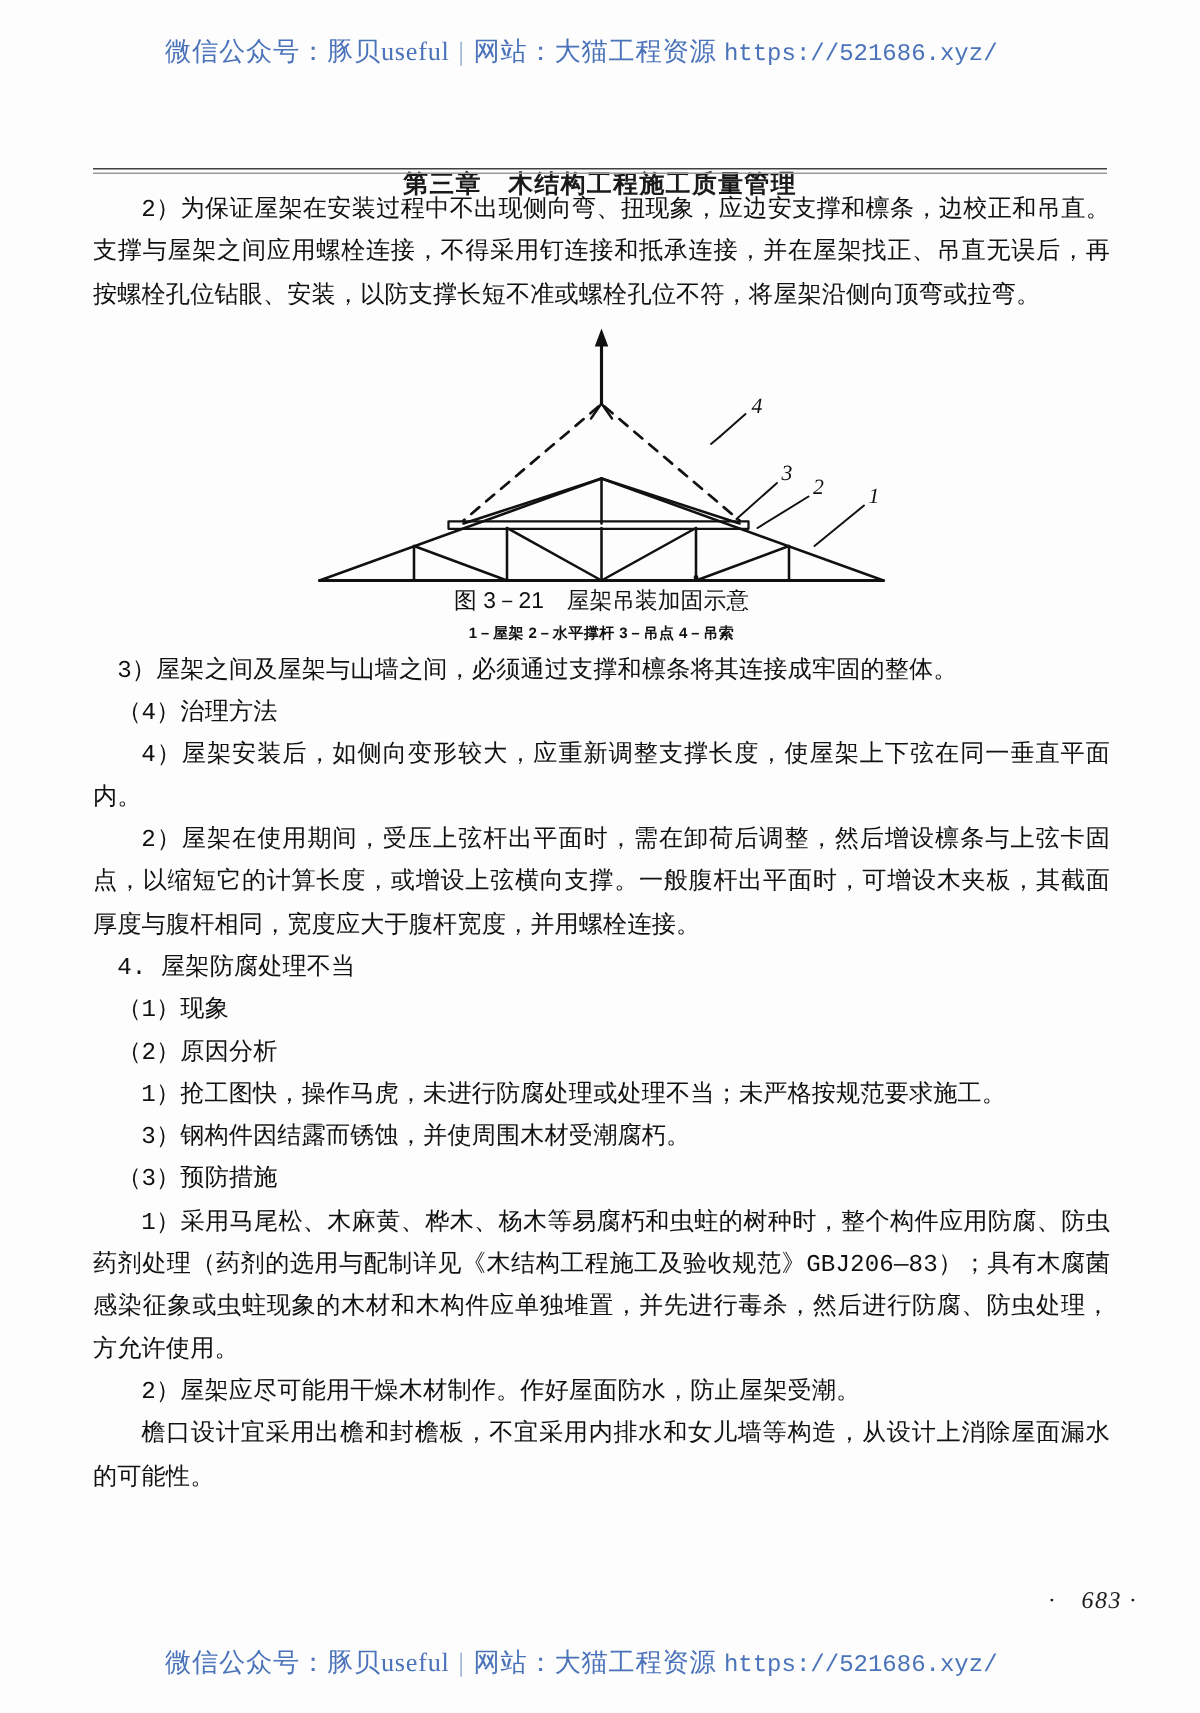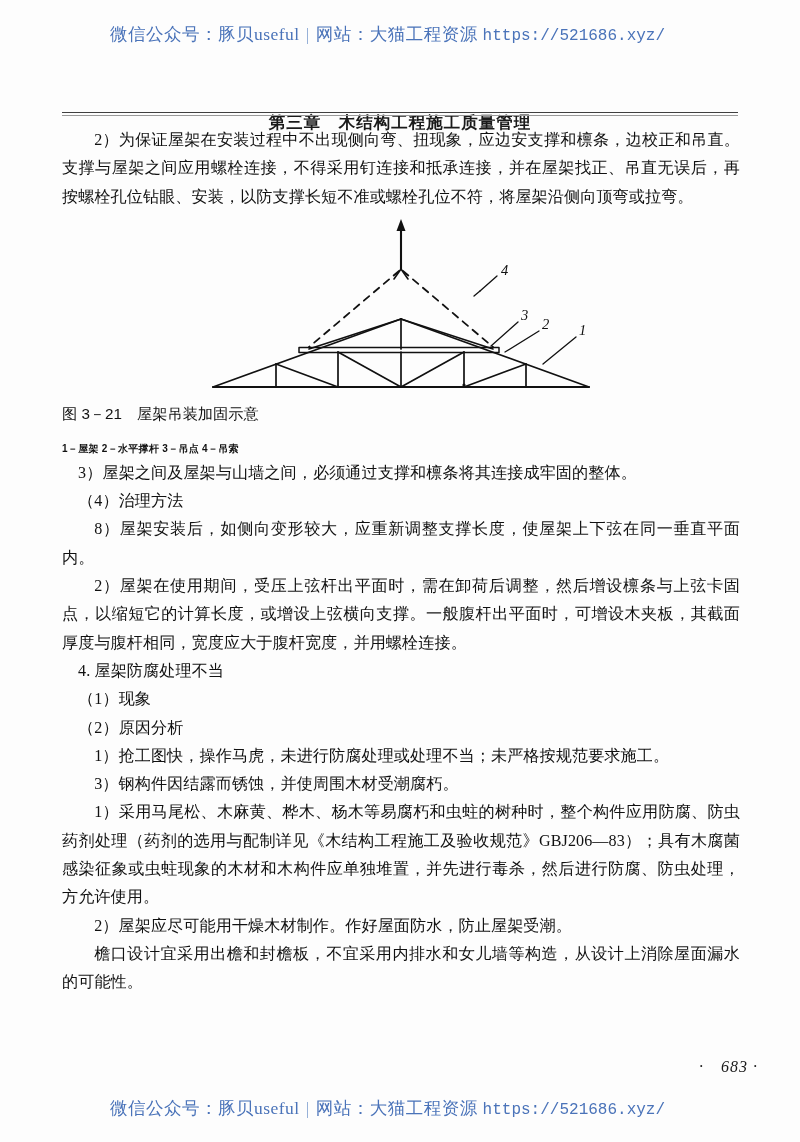--- a/index.html
+++ b/index.html
@@ -75,21 +75,21 @@
   }
 
   
   #content {
     position: absolute;
     top: 126px;
     left: 62px;
     width: 678px;
   }
   .para {
-    font-family: Liberation Serif, serif;
+    font-family: Liberation Mono, monospace;
     font-size: 16.1px;
     line-height: 28.3px;
     color: #111111;
     text-align: justify;
     text-justify: inter-character;
     margin: 0;
     letter-spacing: 0.1px;
   }
   .para.indent { text-indent: 2em; }
   .para.indent1 { text-indent: 1em; }
@@ -97,26 +97,26 @@
   
   #figure-block {
     margin: 8px 0 0 0;
     width: 678px;
   }
   #figure-canvas {
     display: block;
     margin: 0 auto;
   }
   .fig-caption {
-    text-align: left;
+    text-align: center;
     font-family: "Liberation Sans", "DejaVu Sans", sans-serif;
     font-size: 15.2px;
     line-height: 21px;
     color: #111111;
-    margin-top: 14px;
+    margin-top: 1px;
   }
   .fig-caption.legend {
     font-size: 10px;
     letter-spacing: 0.3px;
     font-weight: bold;
   }
 
   
   #page-number {
     position: absolute;
@@ -200,27 +200,28 @@
           <text x="388" y="116">1</text>
         </g>
       </svg>
 
       <div class="fig-caption">图 3－21　屋架吊装加固示意</div>
       <div class="fig-caption legend">1－屋架 2－水平撑杆 3－吊点 4－吊索</div>
     </div>
 
     <p class="para indent1">3）屋架之间及屋架与山墙之间，必须通过支撑和檩条将其连接成牢固的整体。</p>
     <p class="para indent1">（4）治理方法</p>
-    <p class="para indent">8）屋架安装后，如侧向变形较大，应重新调整支撑长度，使屋架上下弦在同一垂直平面内。</p>
+    <p class="para indent">4）屋架安装后，如侧向变形较大，应重新调整支撑长度，使屋架上下弦在同一垂直平面内。</p>
     <p class="para indent">2）屋架在使用期间，受压上弦杆出平面时，需在卸荷后调整，然后增设檩条与上弦卡固点，以缩短它的计算长度，或增设上弦横向支撑。一般腹杆出平面时，可增设木夹板，其截面厚度与腹杆相同，宽度应大于腹杆宽度，并用螺栓连接。</p>
     <p class="para indent1">4. 屋架防腐处理不当</p>
     <p class="para indent1">（1）现象</p>
     <p class="para indent1">（2）原因分析</p>
     <p class="para indent">1）抢工图快，操作马虎，未进行防腐处理或处理不当；未严格按规范要求施工。</p>
     <p class="para indent">3）钢构件因结露而锈蚀，并使周围木材受潮腐朽。</p>
+    <p class="para indent1">（3）预防措施</p>
     <p class="para indent">1）采用马尾松、木麻黄、桦木、杨木等易腐朽和虫蛀的树种时，整个构件应用防腐、防虫药剂处理（药剂的选用与配制详见《木结构工程施工及验收规范》GBJ206—83）；具有木腐菌感染征象或虫蛀现象的木材和木构件应单独堆置，并先进行毒杀，然后进行防腐、防虫处理，方允许使用。</p>
     <p class="para indent">2）屋架应尽可能用干燥木材制作。作好屋面防水，防止屋架受潮。</p>
     <p class="para indent">檐口设计宜采用出檐和封檐板，不宜采用内排水和女儿墙等构造，从设计上消除屋面漏水的可能性。</p>
   </div>
 
   <div id="page-number">·　683 ·</div>
 
   <div class="watermark" id="watermark-bottom">
     <span>微信公众号：</span><span>豚贝useful</span><span class="wm-sep">|</span><span>网站：</span><span>大猫工程资源</span>&nbsp;<span class="wm-url">https://521686.xyz/</span>
   </div>

